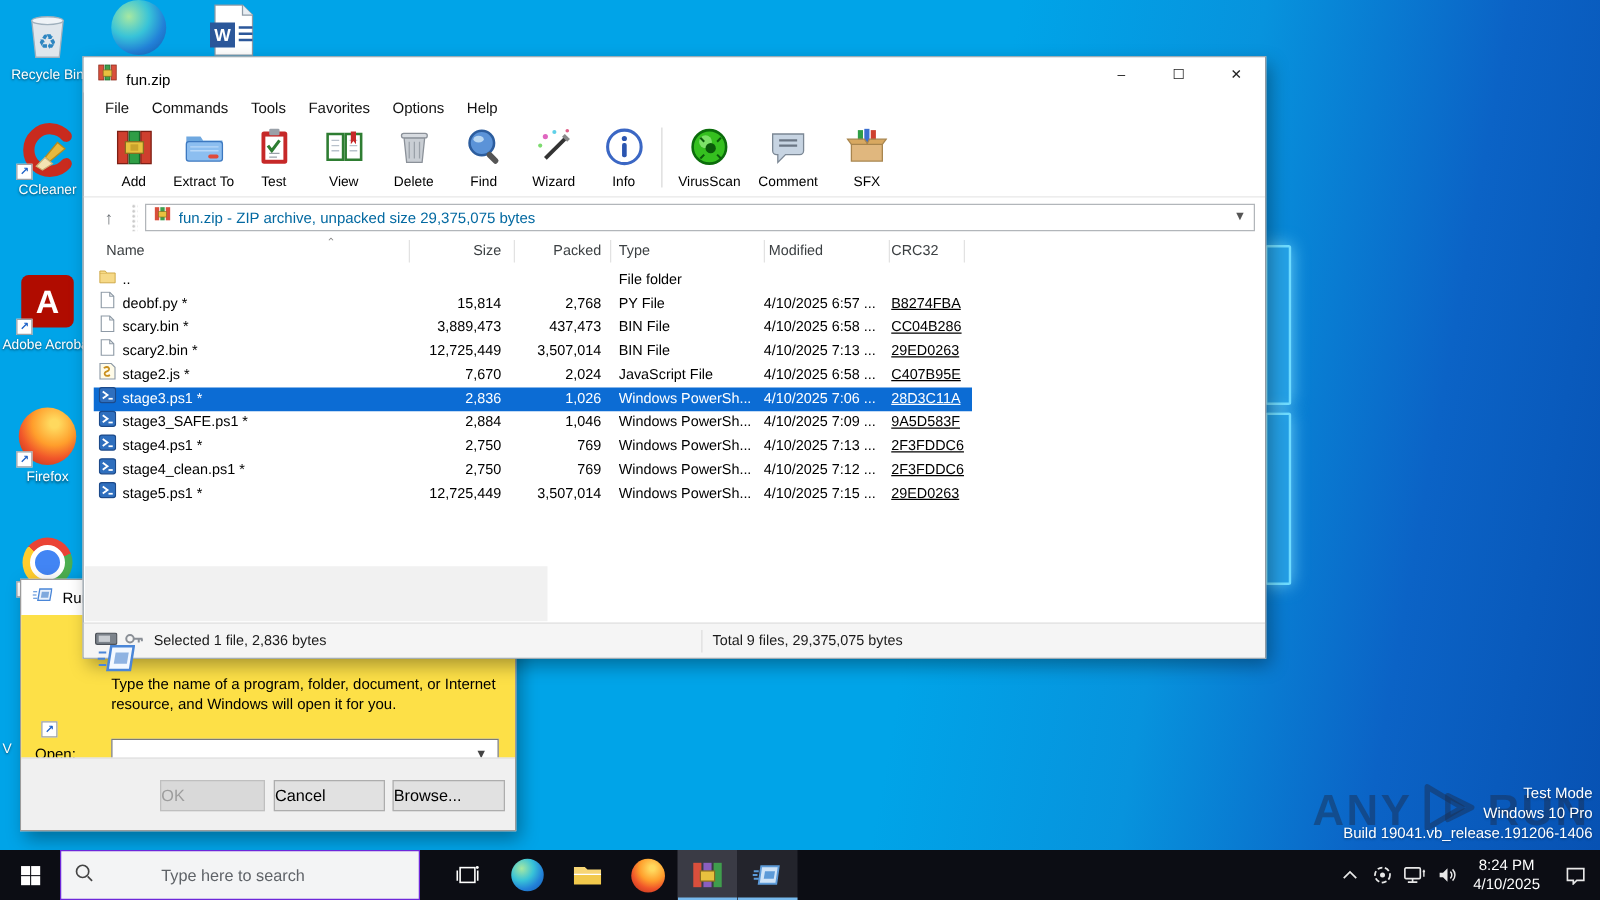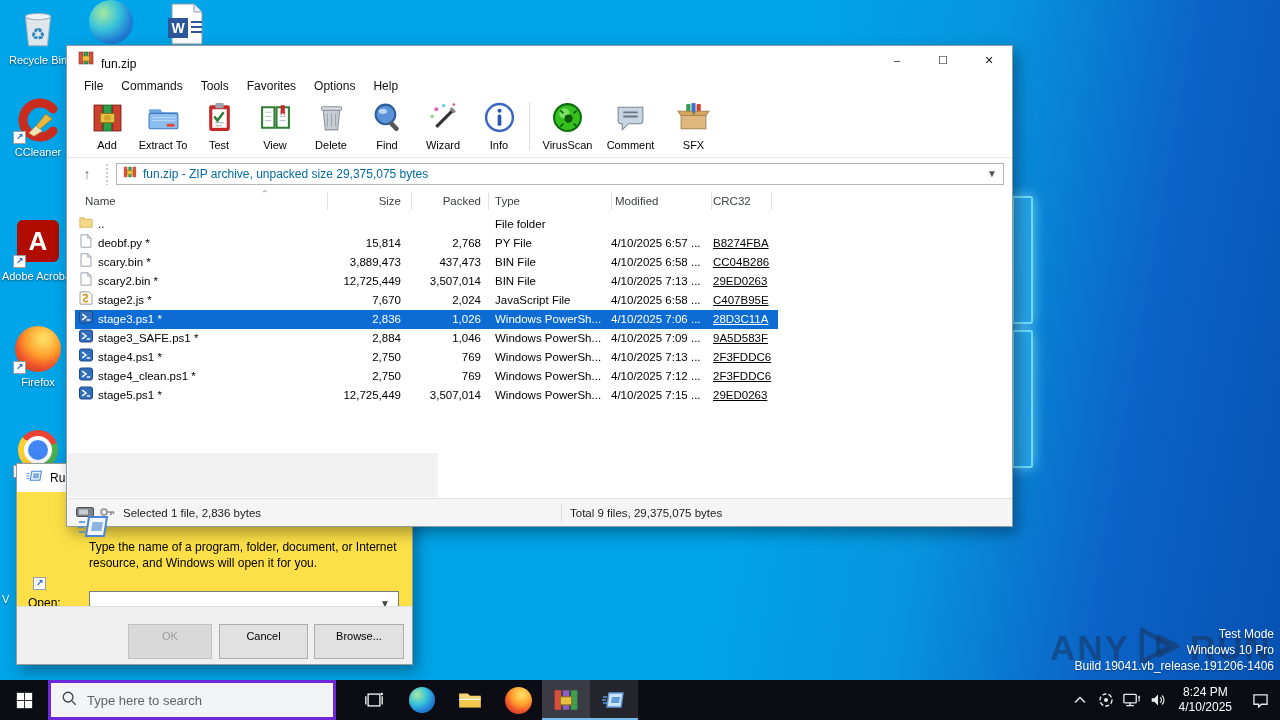--- a/index.html
+++ b/index.html
@@ -90,41 +90,41 @@
   #run-title { height:28px; display:flex; align-items:center; padding-left:9px; }
   #run-title .t { font-size:12px; color:#000; margin-left:8px; }
   #run-body { position:relative; height:116px; background:#fde047; font-size:12px; color:#000; }
   #run-l1 { position:absolute; left:72px; top:48px; width:310px; }
   #run-l2 { position:absolute; left:72px; top:64px; width:310px; }
   #run-open { position:absolute; left:11px; top:104px; }
   #run-combo { position:absolute; left:72px; top:99px; width:310px; height:24px; border:1px solid #7a7a7a;
     background:#fff; display:flex; align-items:center; }
   #run-combo .chev { margin-left:auto; margin-right:8px; color:#444; font-size:10px; }
   #run-foot { position:absolute; left:0; right:0; bottom:0; height:58px; background:#f0f0f0; border-top:1px solid #dfdfdf; }
-  .rbtn { position:absolute; top:17px; height:35px; font-size:11px; text-align:center; line-height:23px;
+  .rbtn { position:absolute; top:17px; height:25px; font-size:13px; text-align:left; line-height:23px;
     background:#e1e1e1; border:1px solid #adadad; color:#000; }
   #btn-ok { left:111px; width:84px; background:#d9d9d9; border-color:#bfbfbf; color:#9c9c9c; }
   #btn-cancel { left:202px; width:89px; }
   #btn-browse { left:297px; width:90px; }
   #run-big-icon { left:78px; top:512px; width:30px; height:30px; z-index:15; }
   #punch { left:33px; top:577px; width:13px; height:13px; background:#fff; border:1px solid #9aa0a6;
     z-index:6; font-size:9px; line-height:11px; color:#1e62c8; font-weight:bold; text-align:center; }
   #vlabel { left:2px; top:593px; color:#fff; font-size:11px; z-index:1; text-shadow:0 1px 2px rgba(0,0,0,.5); }
 
   
   #wm { left:1050px; top:622px; z-index:4; display:flex; align-items:center; }
   .wm-word { font-size:35px; font-weight:bold; letter-spacing:2px; color:rgba(25,48,84,.50); }
   #wm-info { position:absolute; right:6px; z-index:4; text-align:right; color:#fff; font-size:12px;
     line-height:16px; text-shadow:0 1px 2px rgba(0,0,0,.4); }
   #wm-info { top:626px; }
 
   
   #taskbar { left:0; bottom:0; width:1280px; height:40px; background:#0c0d14; z-index:30; display:flex; align-items:center; }
   #start { width:48px; height:40px; display:flex; align-items:center; justify-content:center; }
-  #searchbox { width:288px; height:40px; background:#f3f4f5; border:3px solid #6d28d9; display:flex; align-items:center; padding:0 10px; }
+  #searchbox { width:288px; height:40px; background:#f3f4f5; border:1px solid #6d28d9; display:flex; align-items:center; padding:0 10px;gap:44px; }
   #searchbox .ph { font-size:13px; color:#5f6368; margin-left:10px; }
   .tb-app { width:48px; height:40px; display:flex; align-items:center; justify-content:center; position:relative; }
   .tb-app.tile { background:#3a3b45; box-shadow:inset 0 -2px 0 #76b9ed; }
   .tb-app.tile.dim { background:#23242c; }
   #tray { margin-left:auto; display:flex; align-items:center; height:40px; }
   .tray-ic { width:26px; height:40px; display:flex; align-items:center; justify-content:center; }
   #clock { color:#fff; font-size:12px; text-align:center; line-height:15px; padding:0 8px; }
   #tray-action { width:40px; }
 </style>
 </head>

